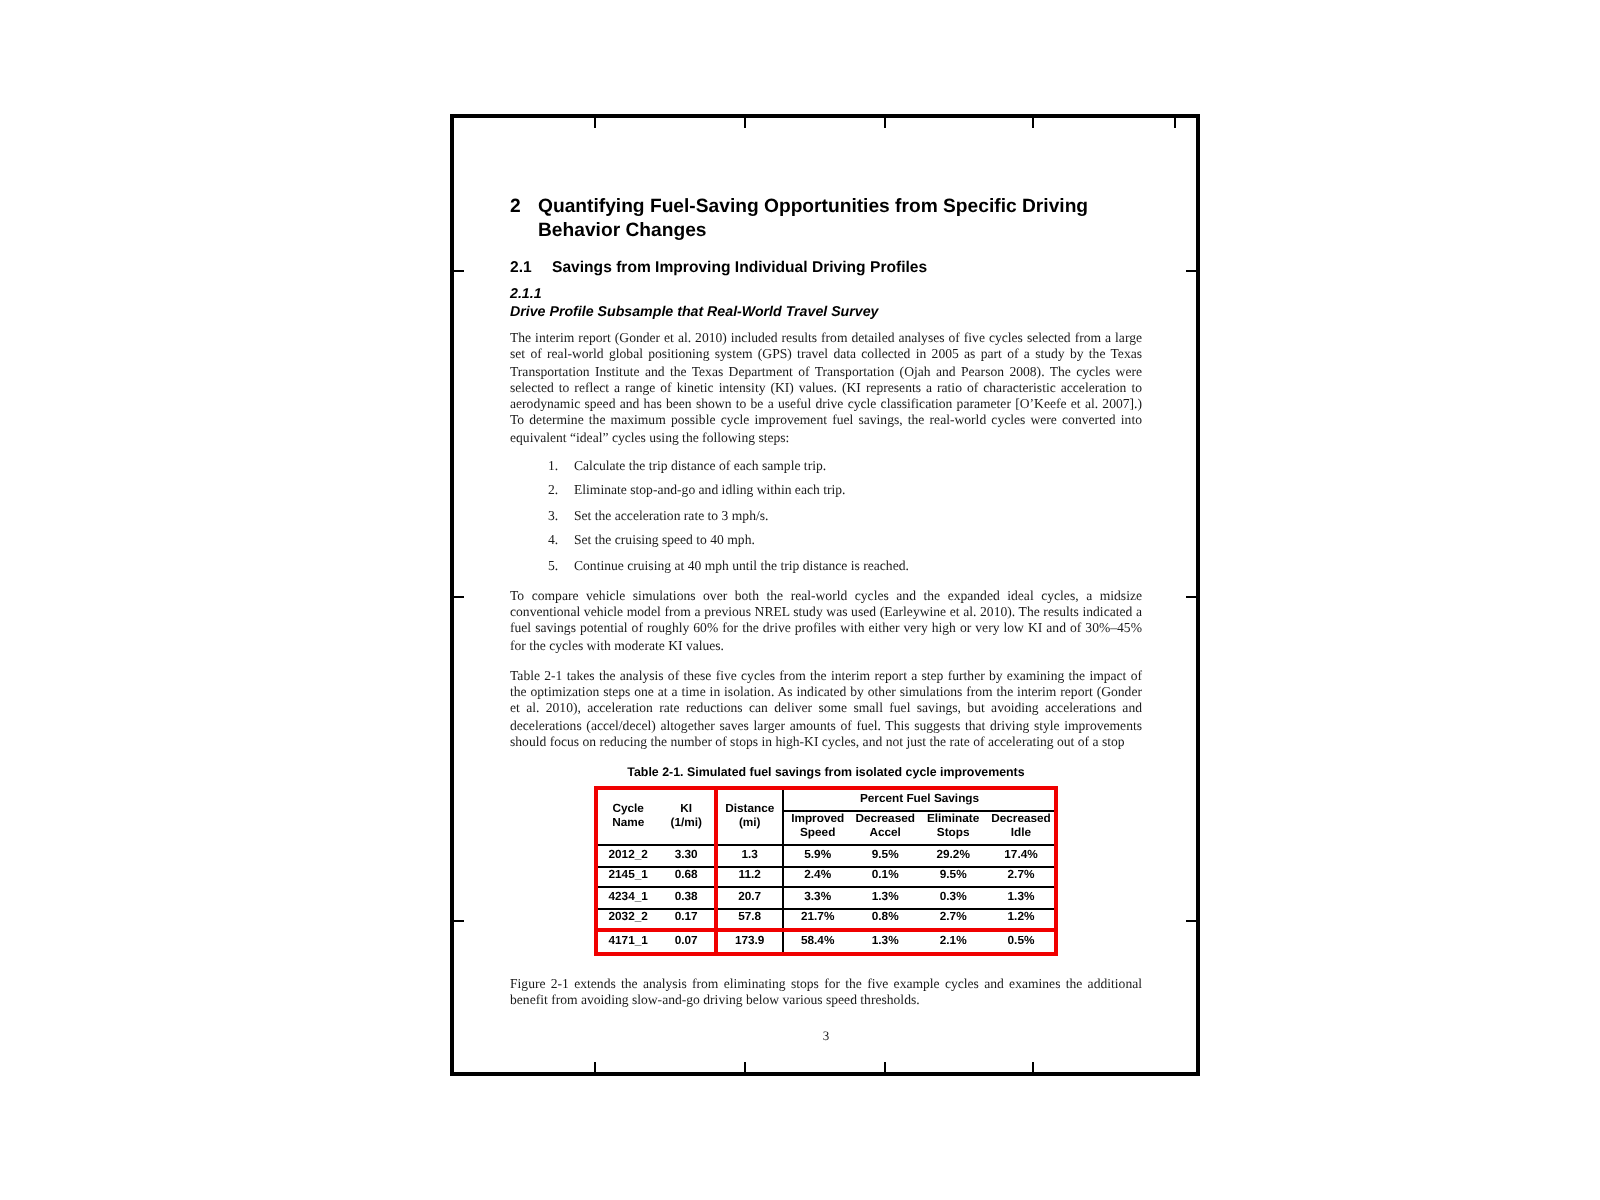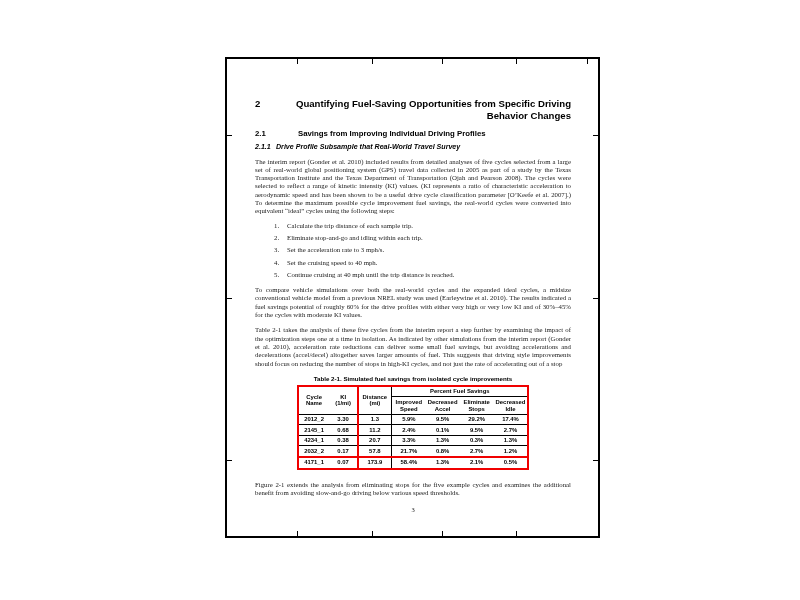--- a/index.html
+++ b/index.html
@@ -14,26 +14,26 @@
     background:#fff;border:2px solid #000;box-sizing:border-box;
   }
   .tick{position:absolute;background:#000;}
   .content{
     position:absolute;left:28px;right:27px;top:39px;
   }
   
   .h1{display:flex;font-family:"Liberation Sans",sans-serif;font-weight:bold;
       font-size:9.6px;line-height:11.5px;color:#000;}
   .h1-num{width:14px;flex:none;}
-  .h1-text{flex:1;text-align:right;}
+  .h1-text{flex:1;}
   .h2{display:flex;font-family:"Liberation Sans",sans-serif;font-weight:bold;
       font-size:7.8px;line-height:9px;margin-top:8px;color:#000;}
-  .h2-num{width:43px;flex:none;}
+  .h2-num{width:21px;flex:none;}
   .h3{display:flex;font-family:"Liberation Sans",sans-serif;font-weight:bold;font-style:italic;
-      font-size:7.1px;line-height:8.5px;margin-top:5px;color:#000;}
+      font-size:7.1px;line-height:8.5px;margin-top:5px;color:#000;flex-direction:column;}
   .h3-num{width:21px;flex:none;}
   
   .para{
     font-size:6.8px;line-height:8.3px;text-align:justify;margin:6px 0 0 0;color:#1a1a1a;
   }
   .steps{margin:6px 0 0 19px;}
   .step{display:flex;font-size:6.8px;line-height:8px;margin-top:4.4px;color:#1a1a1a;}
   .step-num{width:13px;flex:none;}
   
   .caption{

